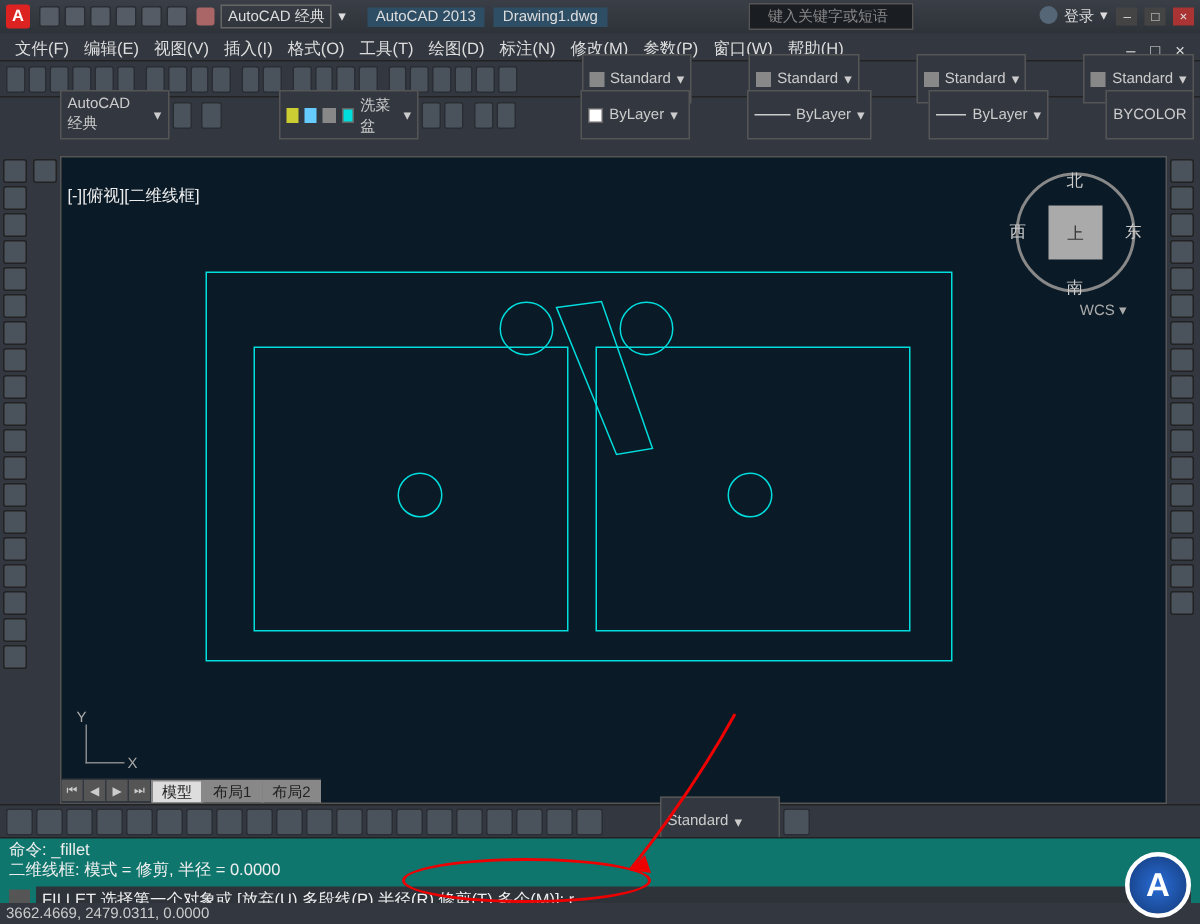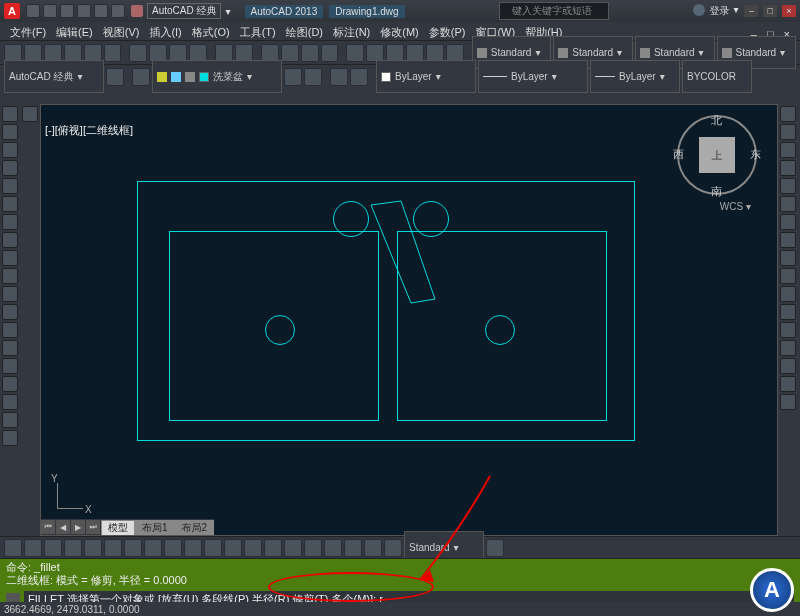--- a/index.html
+++ b/index.html
@@ -21,21 +21,21 @@
 .titlebar .winbtns span { width:14px; height:12px; display:inline-flex; align-items:center; justify-content:center; background:#444; margin-left:2px; font-size:9px; }
 
 
 .menubar { height: 18px; background:#333840; display:flex; align-items:flex-end; padding:0 6px; gap:2px; font-size:11px; color:#ddd; }
 .menubar span { padding:0 4px; cursor:default; }
 
 
 .toolbar { height:24px; background:#333840; border-top:1px solid #222; display:flex; align-items:center; padding:0 4px; gap:2px; }
 .tb-btn { width:18px; height:18px; background:#4a525c; border:1px solid #2a2e34; border-radius:2px; }
 .tb-sep { width:4px; }
-.dd { height:33px; background:#333840; border:1px solid #555; display:flex; align-items:center; padding:0 4px; font-size:10px; color:#ccc; gap:4px; }
+.dd { height:33px; background:#333840; border:1px solid #555; display:flex; align-items:center; padding:0 4px; font-size:10px; color:#ccc; gap:4px;margin-left:36px; }
 .dd .col { width:10px; height:10px; background:#fff; border:1px solid #666; }
 
 
 .main { position:absolute; top:104px; left:0; right:0; bottom:80px; display:flex; }
 .lpal { width:20px; background:#333840; display:flex; flex-direction:column; gap:2px; padding:2px; }
 .lpal .pb { width:16px; height:16px; background:#4a525c; border:1px solid #222; border-radius:2px; }
 .lpal2 { width:20px; background:#333840; display:flex; flex-direction:column; gap:2px; padding:2px; }
 .lpal2 .pb { width:16px; height:16px; background:#4a525c; border:1px solid #222; border-radius:2px; }
 .rpal { width:22px; background:#333840; display:flex; flex-direction:column; gap:2px; padding:2px; }
 .rpal .pb { width:16px; height:16px; background:#4a525c; border:1px solid #222; border-radius:2px; }
@@ -67,21 +67,21 @@
 
 .layouttabs { position:absolute; left:0; bottom:0; height:16px; display:flex; align-items:center; gap:0; background:#333840; font-size:10px; }
 .layouttabs .nav { width:14px; height:14px; background:#555; margin-right:1px; display:inline-flex; align-items:center; justify-content:center; font-size:8px; }
 .layouttabs .tab { padding:0 6px; background:#ddd; color:#222; border:1px solid #888; border-bottom:none; }
 .layouttabs .tab.inactive { background:#888; color:#222; }
 
 
 .btoolbar { position:absolute; left:0; right:0; bottom:58px; height:22px; background:#333840; border-top:1px solid #222; display:flex; align-items:center; gap:2px; padding:0 4px; }
 
 
-.cmdarea { position:absolute; left:0; right:0; bottom:14px; height:44px; background:#4d7c0f; border-top:1px solid #222; padding:2px 6px; color:#eee; font-size:11px; font-family: "SimSun", monospace; }
+.cmdarea { position:absolute; left:0; right:0; bottom:14px; height:44px; background:#0f766e; border-top:1px solid #222; padding:2px 6px; color:#eee; font-size:11px; font-family: "SimSun", monospace; }
 .cmdarea .line { line-height:13px; white-space:nowrap; overflow:hidden; }
 .cmdline { display:flex; align-items:center; gap:4px; margin-top:4px; }
 .cmdline .ico { width:14px; height:14px; background:#555; }
 .cmdline .prompt { flex:1; background:#2e333a; padding:1px 4px; }
 
 
 .status { position:absolute; left:0; right:0; bottom:0; height:14px; background:#333840; color:#ccc; font-size:10px; padding:0 4px; display:flex; align-items:center; }
 
 
 .anno-arrow { position:absolute; pointer-events:none; }

